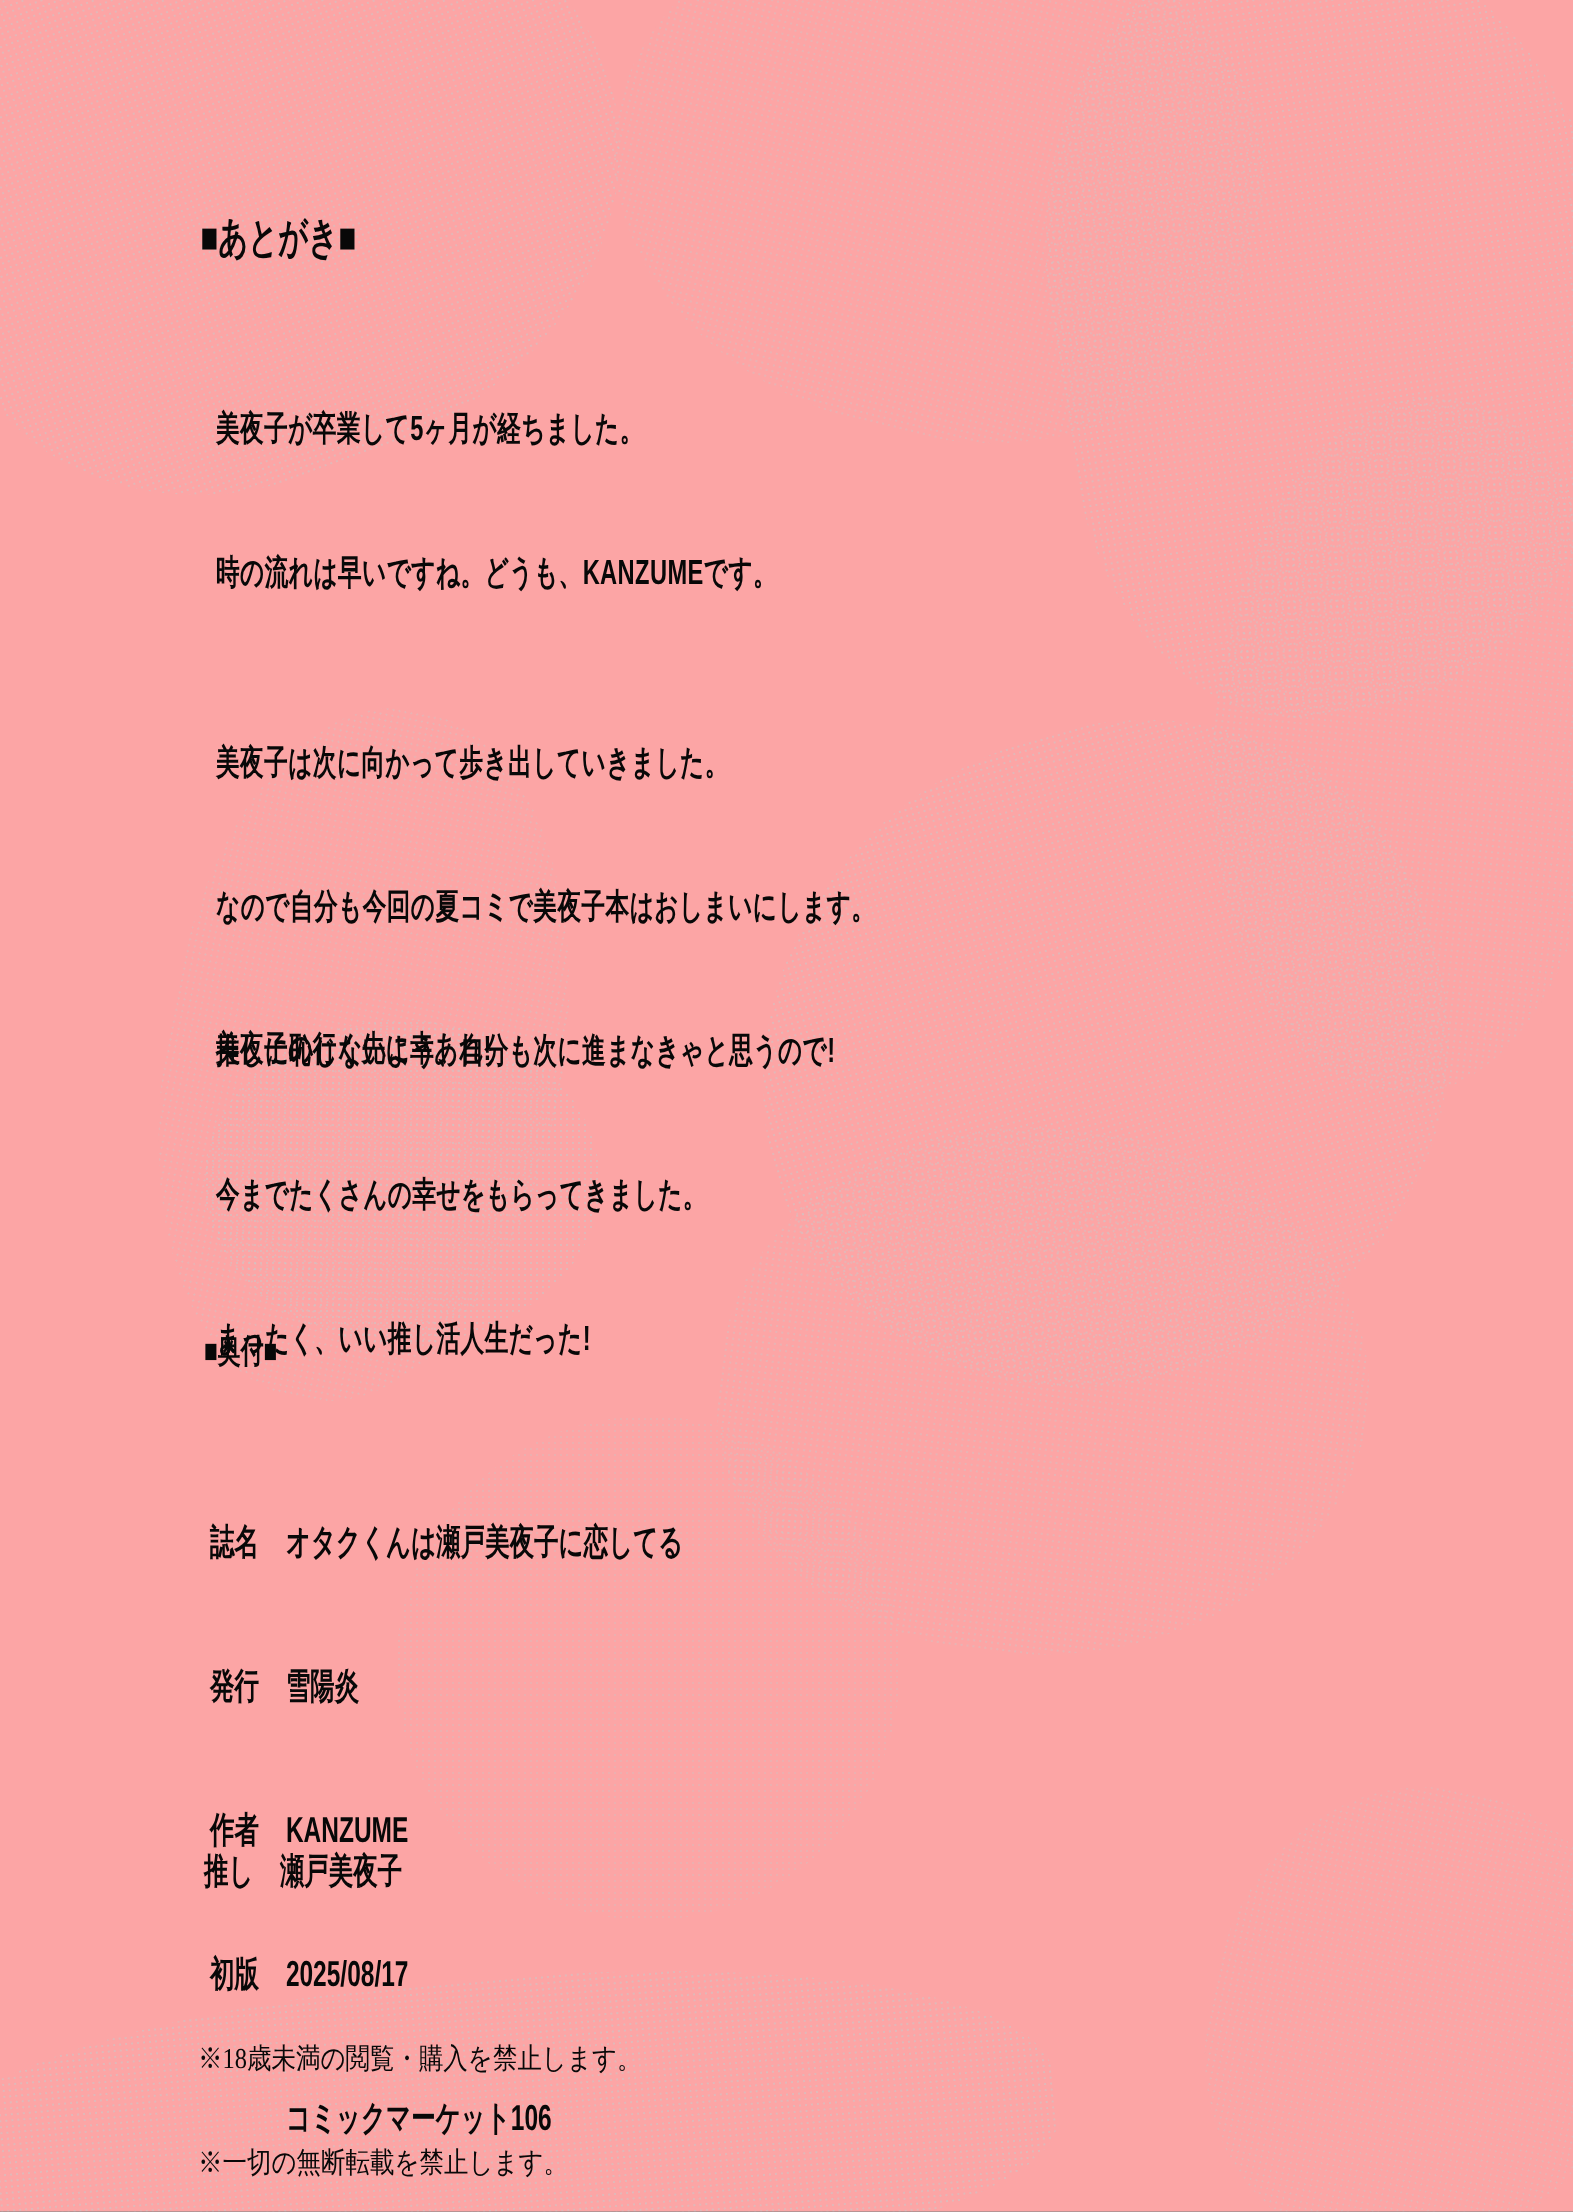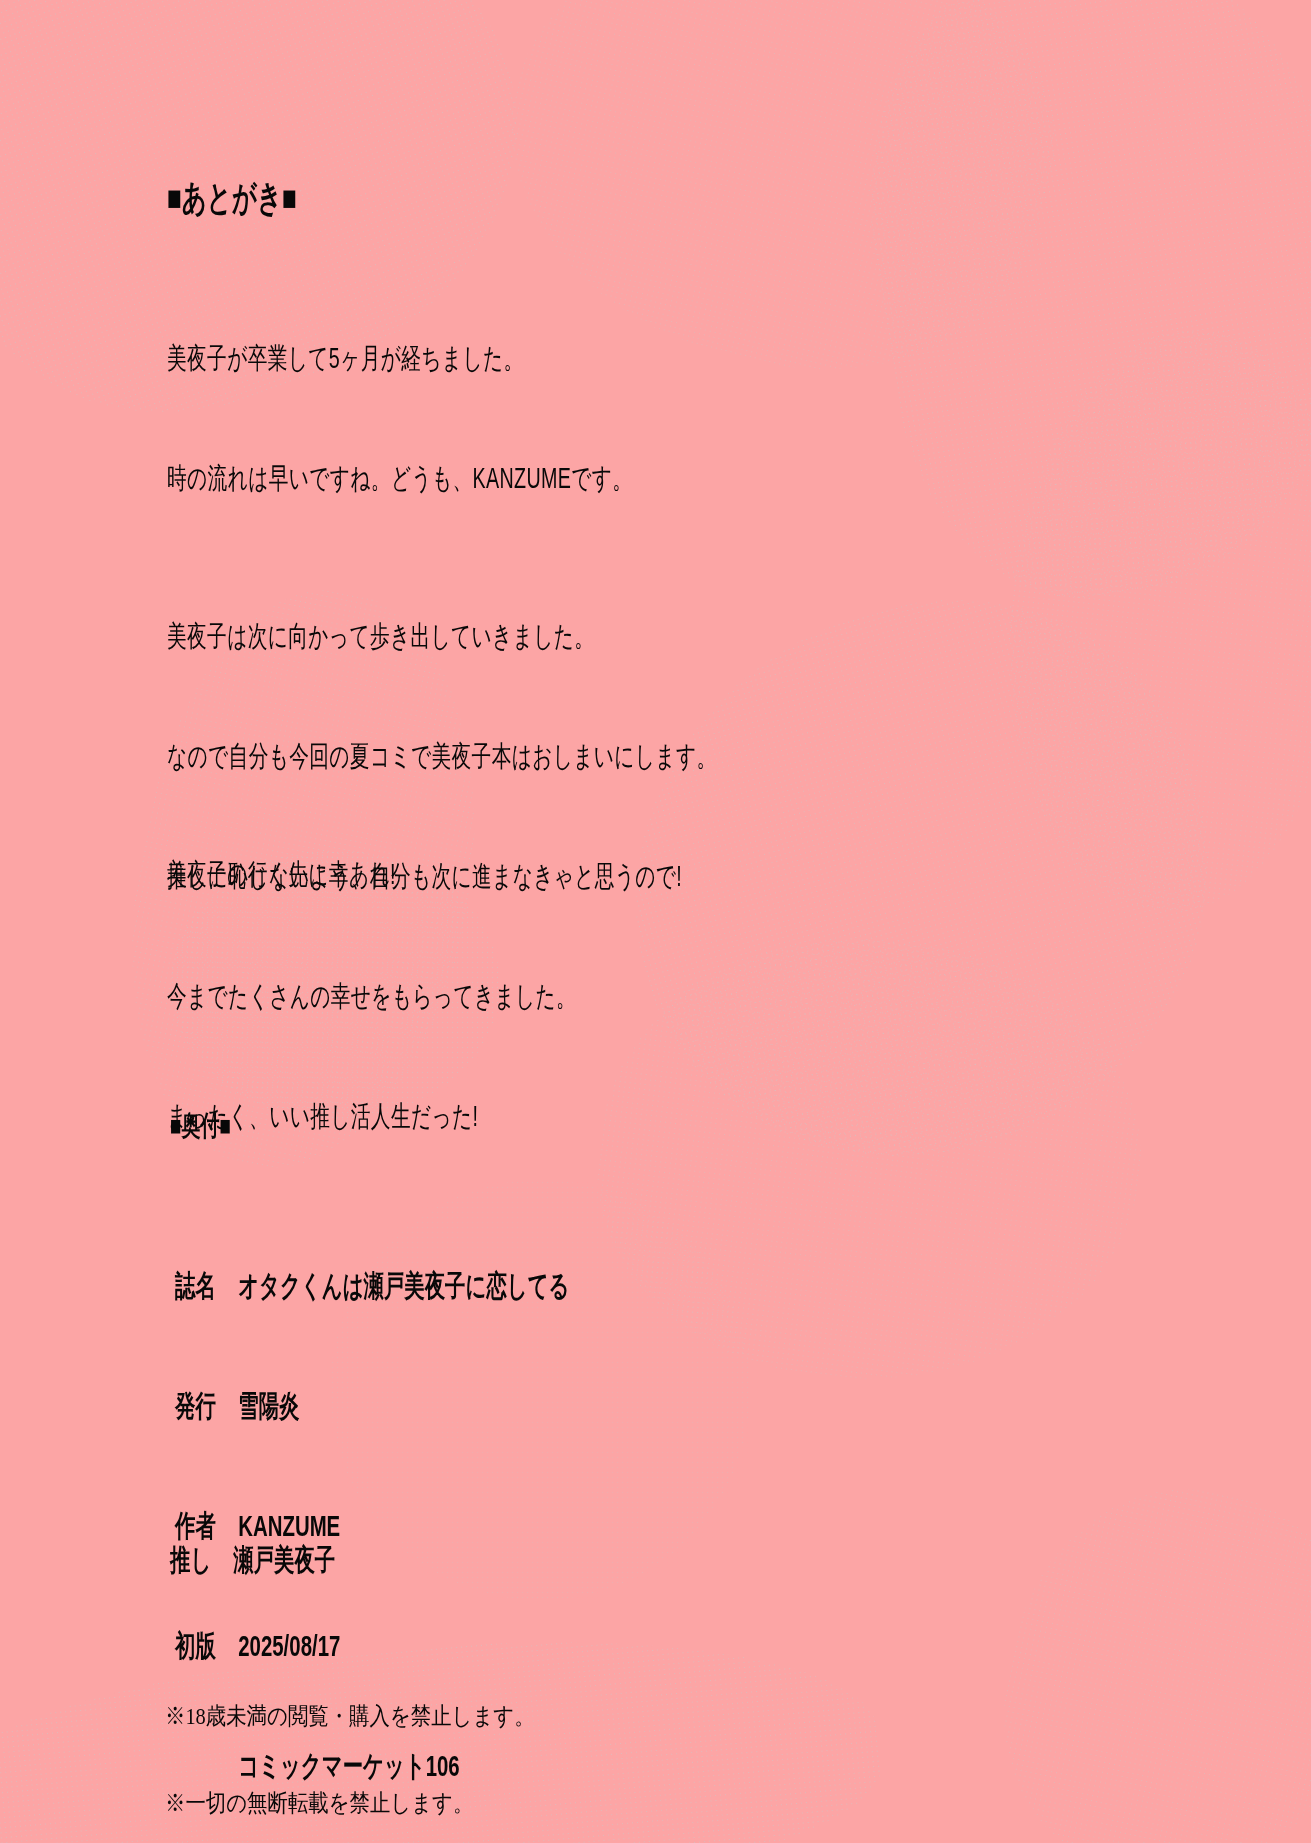--- a/index.html
+++ b/index.html
@@ -33,22 +33,22 @@
 
   
   .cjk{transform:scaleX(0.68);transform-origin:0 0;white-space:pre;}
   .abs{position:absolute;}
 
   .afterword-heading{
     left:167px;top:176px;
     font-size:36px;font-weight:700;line-height:44px;
   }
   .body-par{
-    left:167px;
-    font-size:29px;font-weight:400;line-height:40px;
+    left:180px;
+    font-size:29px;font-weight:700;line-height:40px;
     letter-spacing:0.5px;
   }
   .p1{top:258px;} .p2{top:380px;} .p3{top:536px;} .p4{top:774px;}
 
   .colophon-heading{
     left:170px;top:1104px;
     font-size:28px;font-weight:700;line-height:44px;
   }
   .colophon-rows{left:175px;top:1186px;font-size:30px;font-weight:700;line-height:40px;}
   .colophon-rows .row{display:flex;}

